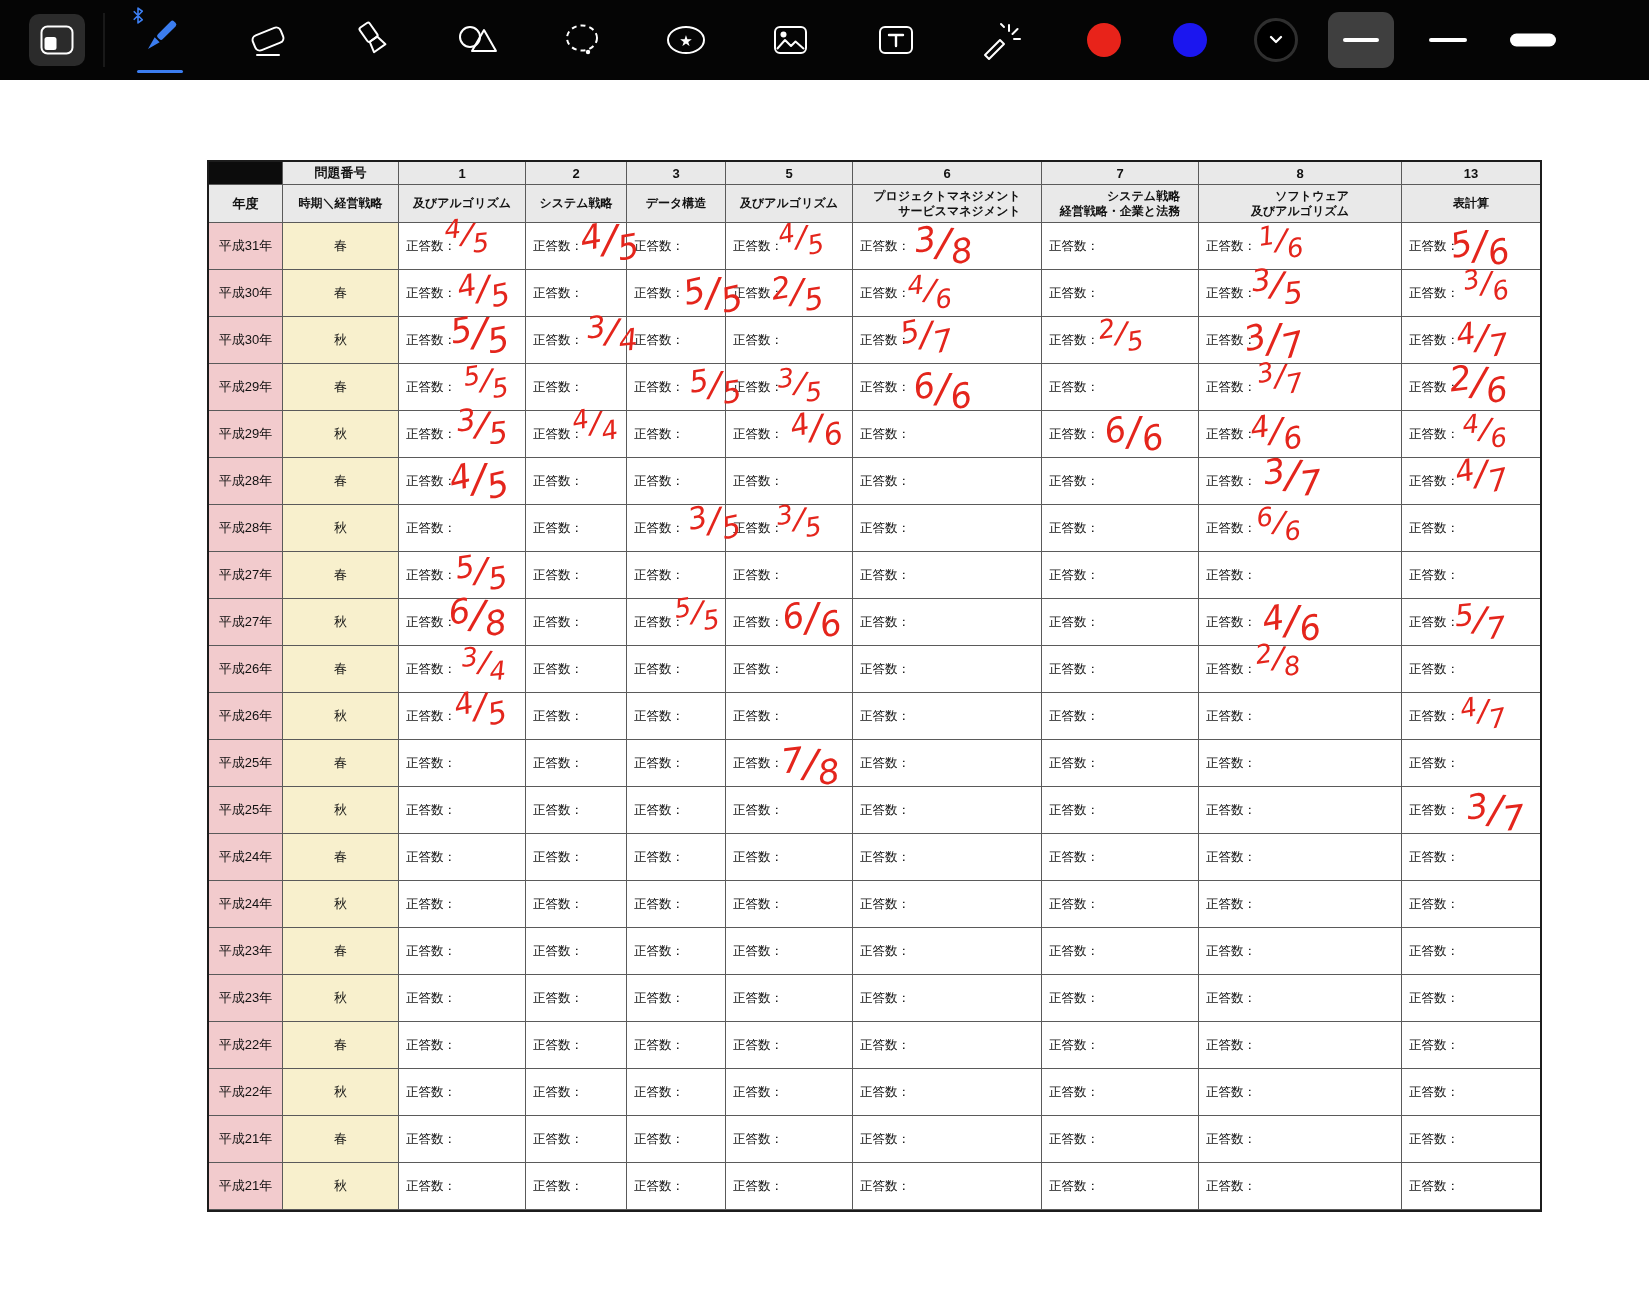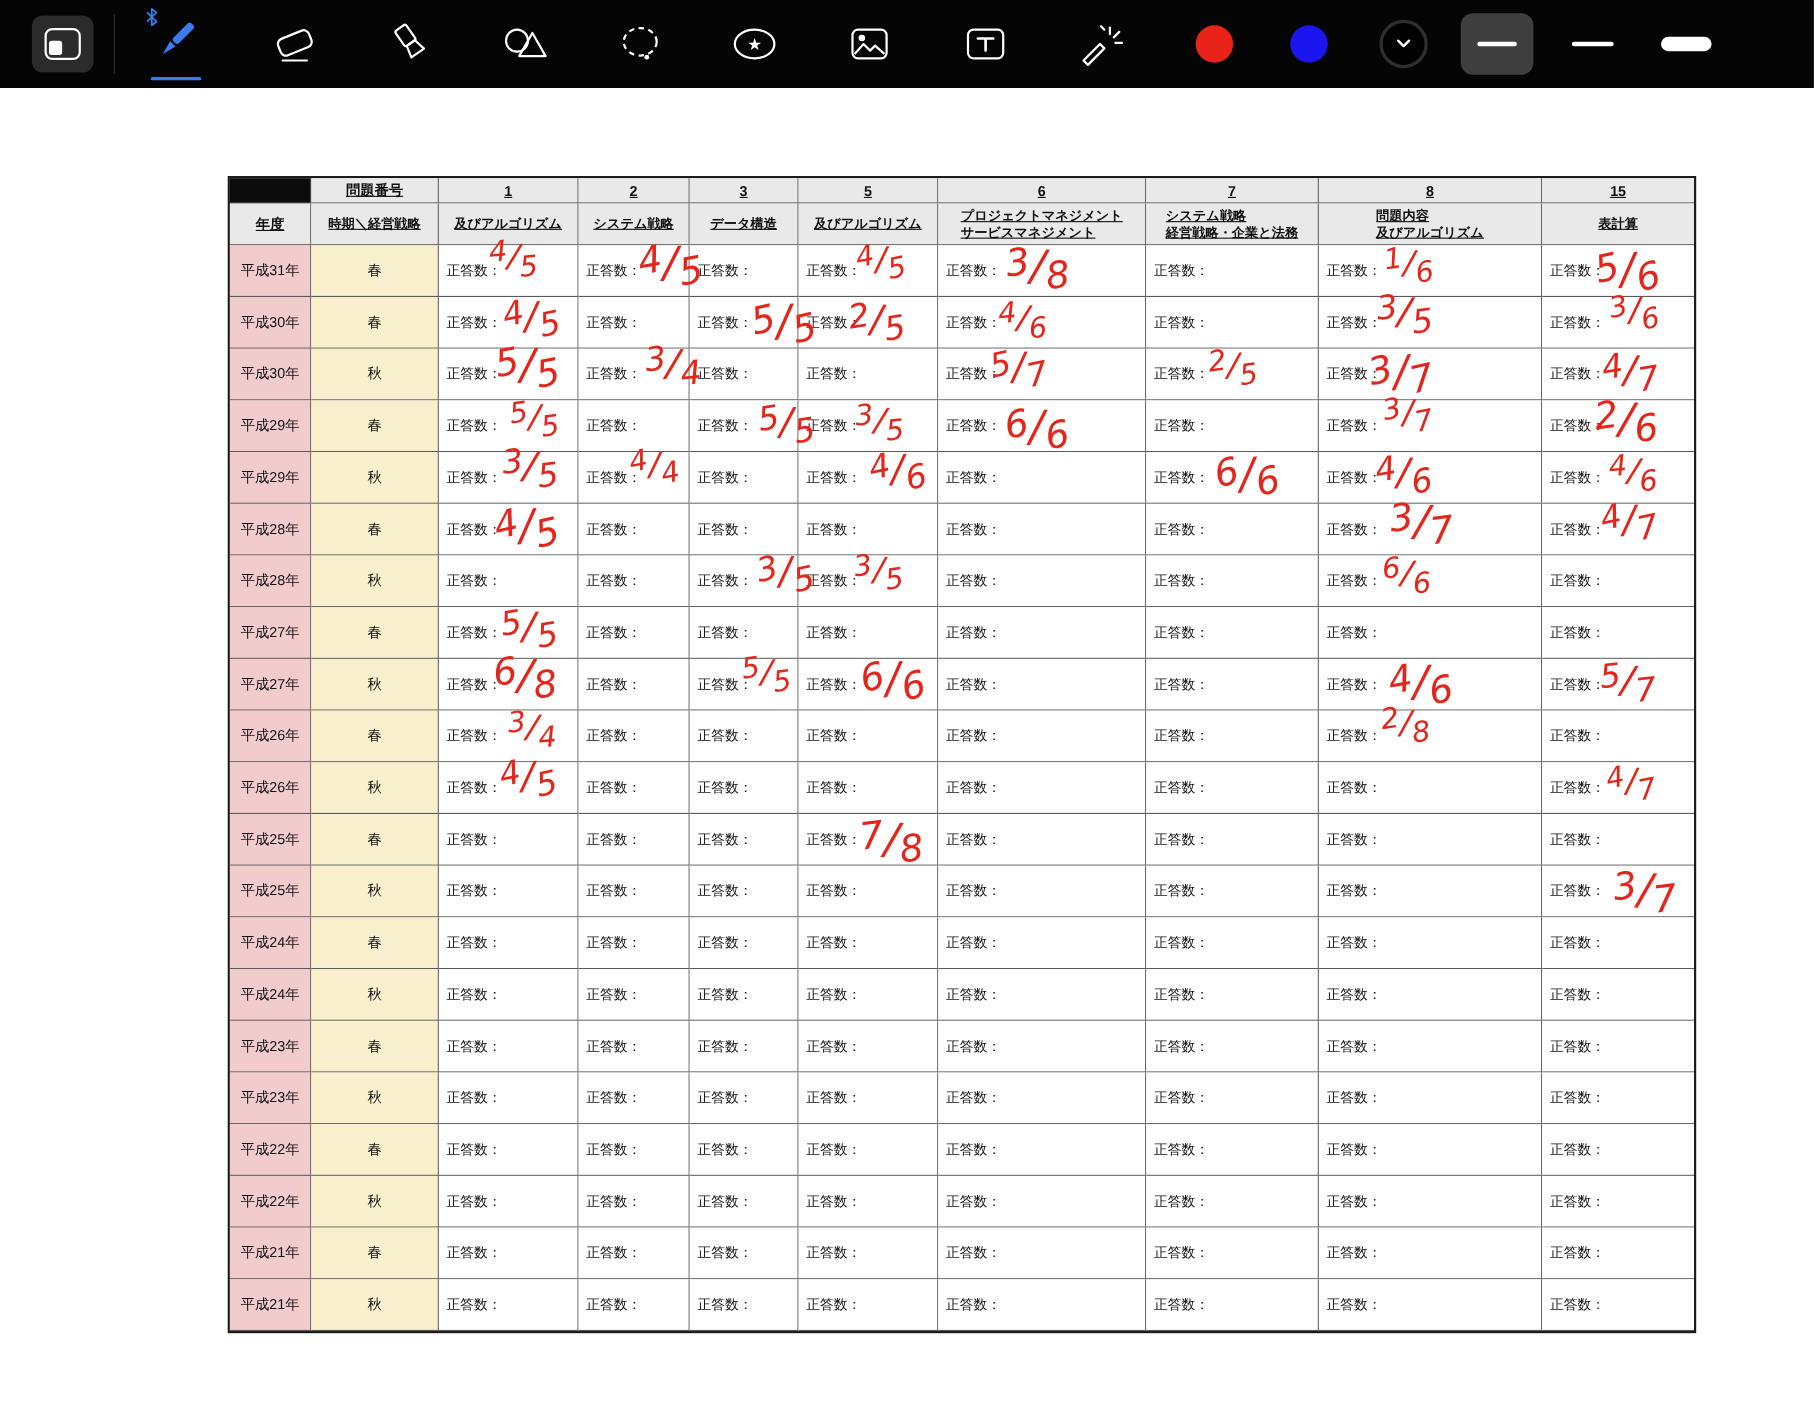--- a/index.html
+++ b/index.html
@@ -40,21 +40,21 @@
     grid-auto-rows:47px;
     border:2px solid #1c1c1c;
     background:#fff;
   }
   .cell{
     border-right:1px solid #5a5a5a;border-bottom:1px solid #5a5a5a;
     position:relative;display:flex;align-items:center;box-sizing:border-box;
     overflow:visible;color:#111;
   }
   .cell:nth-child(10n){border-right:none;}
-  .hcell{background:#e9e9e9;justify-content:center;text-align:left;font-weight:bold;font-size:13px;text-decoration:underline;}
+  .hcell{background:#e9e9e9;justify-content:center;text-align:right;font-weight:bold;font-size:13px;}
   .h2cell{font-size:12px;line-height:1.25;white-space:pre-line;}
   .corner{background:#0c0c0c;}
   .year-cell{background:#f2cbcd;justify-content:center;font-size:13px;}
   .season-cell{background:#f8f0cd;justify-content:center;font-size:13px;}
   .score-cell{padding-left:7px;font-size:12.5px;background:#fff;}
   .score-label{pointer-events:none;}
 
   
   .hw{
     position:absolute;color:#e4251c;font-family:"DejaVu Sans",sans-serif;
@@ -185,33 +185,33 @@
 
     <div class="cell corner"></div>
     <div class="cell hcell">問題番号</div>
     <div class="cell hcell">1</div>
     <div class="cell hcell">2</div>
     <div class="cell hcell">3</div>
     <div class="cell hcell">5</div>
     <div class="cell hcell">6</div>
     <div class="cell hcell">7</div>
     <div class="cell hcell">8</div>
-    <div class="cell hcell">15</div>
+    <div class="cell hcell">13</div>
 
     <div class="cell hcell">年度</div>
     <div class="cell hcell h2cell">時期＼経営戦略</div>
     <div class="cell hcell h2cell">及びアルゴリズム</div>
     <div class="cell hcell h2cell">システム戦略</div>
     <div class="cell hcell h2cell">データ構造</div>
     <div class="cell hcell h2cell">及びアルゴリズム</div>
     <div class="cell hcell h2cell">プロジェクトマネジメント
 サービスマネジメント</div>
     <div class="cell hcell h2cell">システム戦略
 経営戦略・企業と法務</div>
-    <div class="cell hcell h2cell">問題内容
+    <div class="cell hcell h2cell">ソフトウェア
 及びアルゴリズム</div>
     <div class="cell hcell h2cell">表計算</div>
 
   <div class="cell year-cell">平成31年</div>
       <div class="cell season-cell">春</div>
       <div class="cell score-cell">
         <span class="score-label">正答数：</span>
         <div class="hw" style="transform: rotate(-5deg); font-size: 26px; left: 46px; top: -4px;"><span class="num">4</span><span class="slash">/</span><span class="den">5</span></div>
       </div>
       <div class="cell score-cell">

